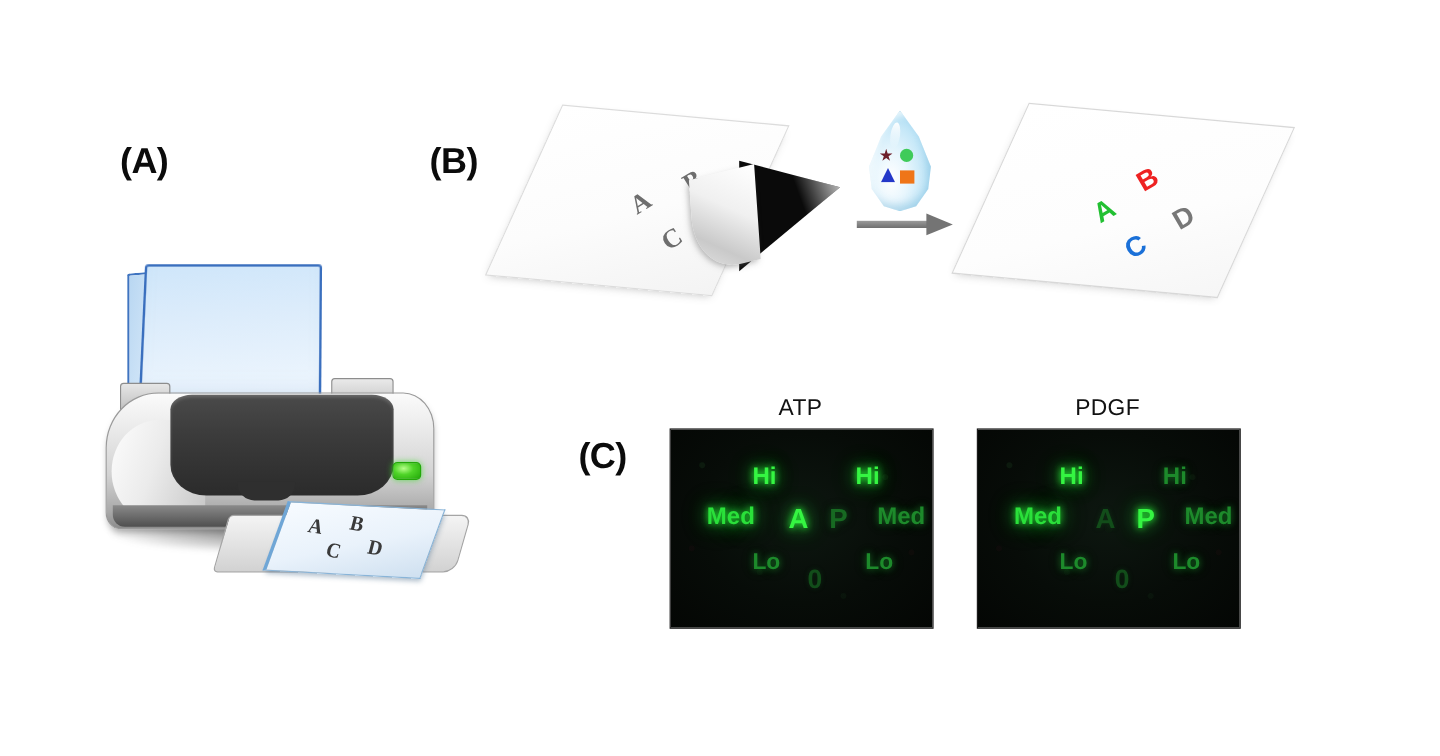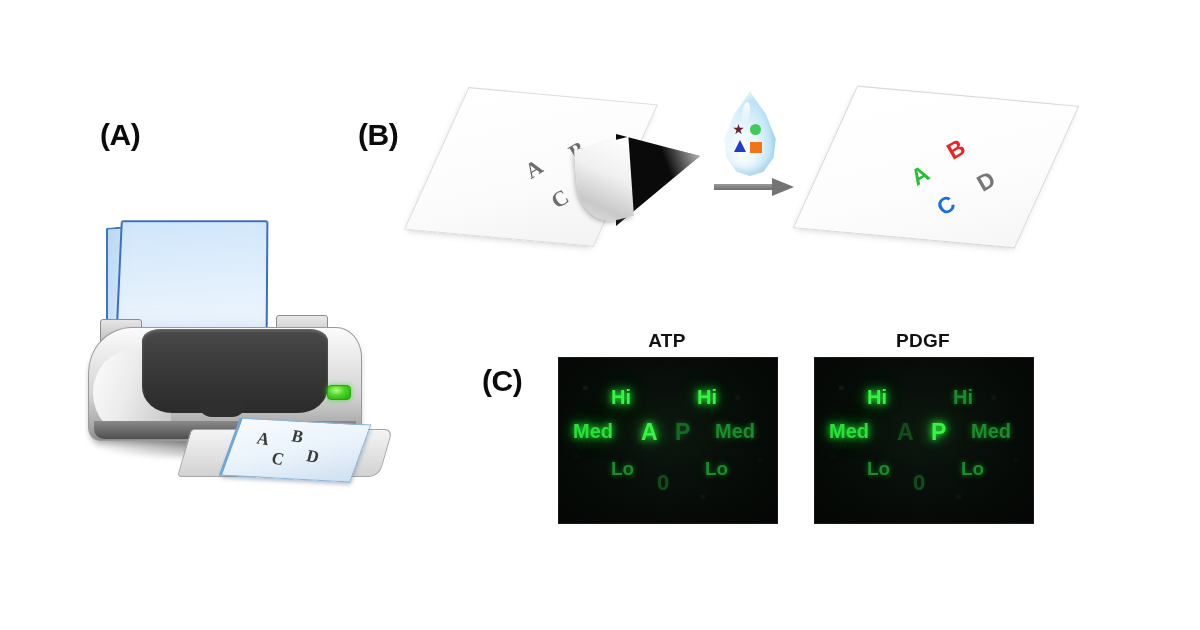--- a/index.html
+++ b/index.html
@@ -262,21 +262,21 @@
   
   #panel-c{position:absolute;left:482px;top:330px;width:600px;height:230px;}
 
   .micro-group{position:absolute;top:0;width:218px;}
   #micro-group-atp{left:76px;}
   #micro-group-pdgf{left:332px;}
 
   .micro-title{
     text-align:center;
     font-family:"Liberation Sans", sans-serif;
-    font-weight:bold;
+    font-weight:normal;
     font-size:19px;
     color:#111111;
     margin-bottom:5px;
     letter-spacing:.3px;
   }
   .micro-frame{
     position:relative;
     width:218px;height:165px;
     background:
       radial-gradient(ellipse at 50% 45%, #0d1710 0%, #070c08 55%, #040604 100%);
@@ -294,20 +294,21 @@
       radial-gradient(circle at 92% 62%, rgba(40,20,20,.25) 0 2px, transparent 3px),
       radial-gradient(circle at 8%  60%, rgba(45,18,25,.22) 0 2px, transparent 3px);
     opacity:.9;
   }
   .glow{
     position:absolute;
     font-family:"Liberation Sans", sans-serif;
     font-weight:bold;
     white-space:nowrap;
     text-align:center;
+    margin-left:16px;
   }
   
   .g-hi   {color:#35f542; text-shadow:0 0 6px #2aff3a,0 0 13px rgba(40,255,60,.75),0 0 22px rgba(30,220,50,.45);}
   .g-med  {color:#2ae03a; text-shadow:0 0 6px #25e035,0 0 14px rgba(35,230,55,.7),0 0 24px rgba(25,200,45,.4);}
   .g-lo   {color:#1d8a2b; text-shadow:0 0 5px rgba(30,170,50,.55),0 0 11px rgba(25,140,40,.33);}
   .g-dim  {color:#176a22; text-shadow:0 0 5px rgba(25,130,40,.45),0 0 10px rgba(20,105,32,.25);}
   .g-faint{color:#124d1a; text-shadow:0 0 4px rgba(18,90,28,.35);}
 
   
   .spot-hi-l   {left:52px; top:28px; font-size:20px;}

